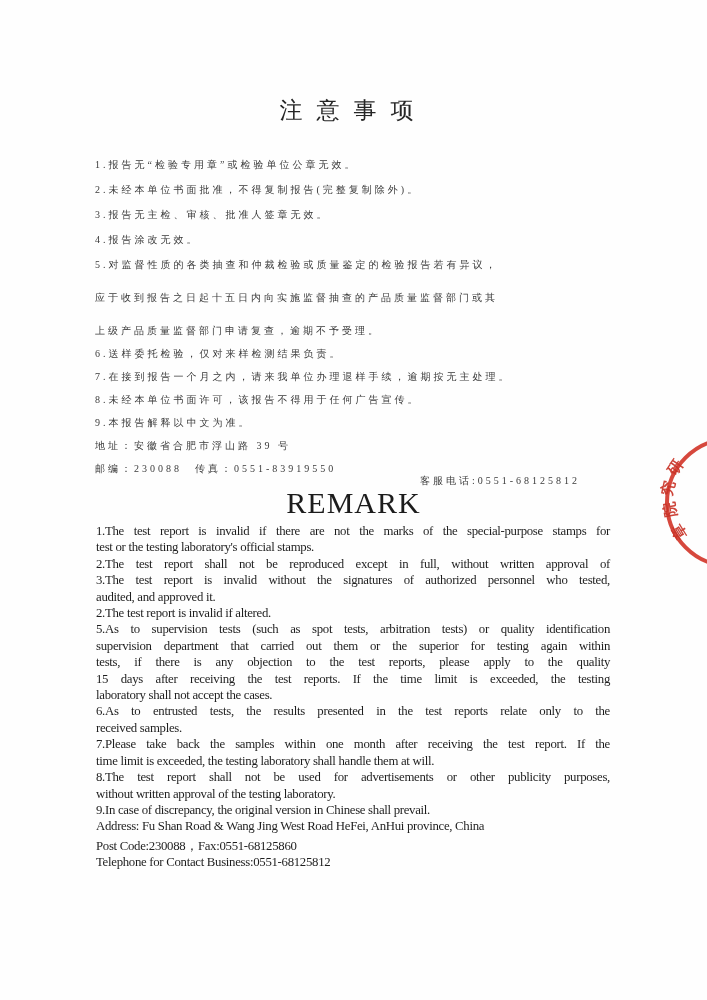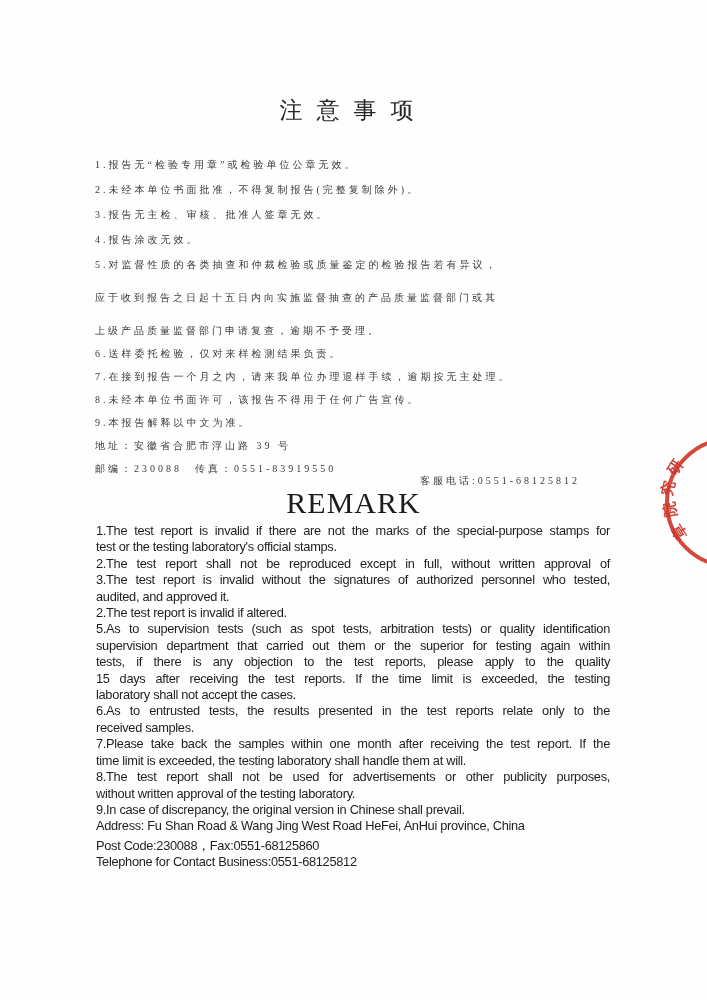--- a/index.html
+++ b/index.html
@@ -26,21 +26,21 @@
   .cn-line.contact .svc{position:absolute;left:325px;top:0;margin-top:12px;}
   
   .en-title{
     position:absolute;top:486px;left:0;width:707px;text-align:center;
     font-size:30px;line-height:33px;letter-spacing:1px;color:#1c1c1c;
     font-family:Liberation Serif, serif;font-weight:400;
   }
   .en-list{position:absolute;left:96px;top:523px;width:514px;}
   .en-line{
     font-size:12.8px;line-height:16.4px;letter-spacing:-0.3px;color:#1e1e1e;
-    font-family:Liberation Sans, sans-serif;text-align:left;
+    font-family:Liberation Serif, serif;text-align:left;
   }
   .en-line.j{text-align:justify;text-align-last:justify;}
   .en-line.mt{margin-top:3px;}
   
   .stamp{position:absolute;left:0;top:0;width:707px;height:1000px;pointer-events:none;}
   .stamp-ring{
     position:absolute;left:665px;top:437px;width:123px;height:123px;
     border:4px solid #d2382c;border-radius:50%;opacity:.92;
   }
   .stamp-char{

